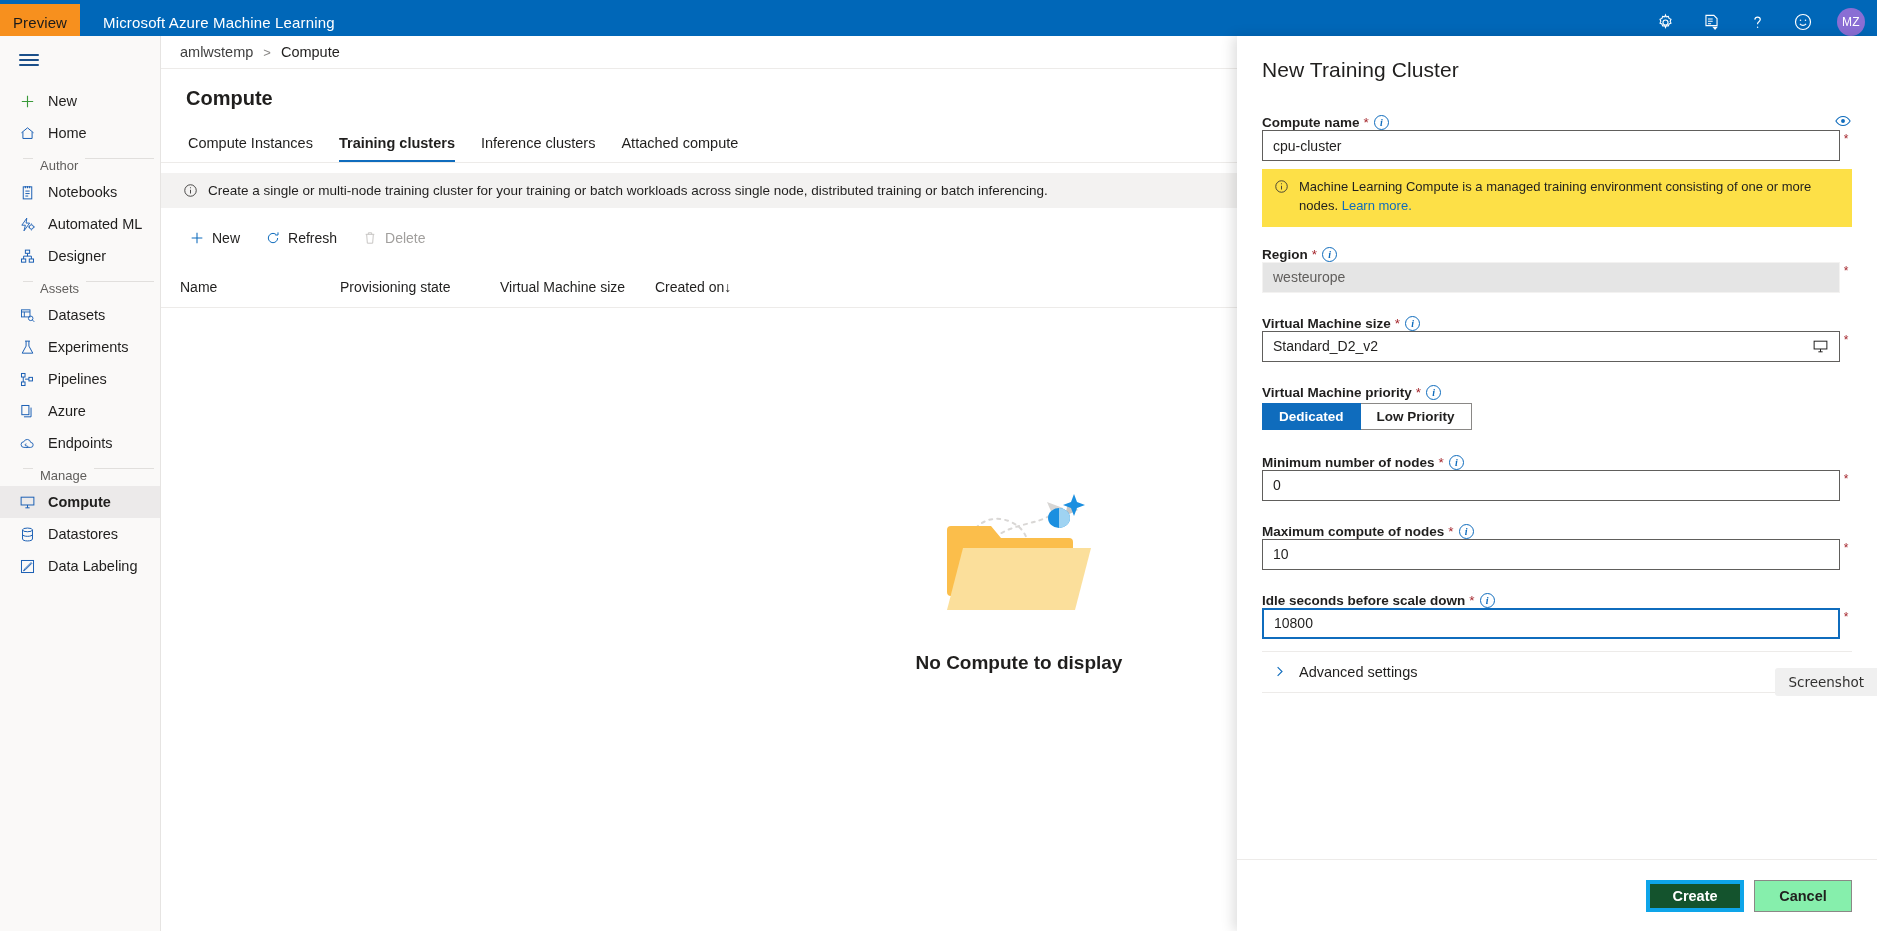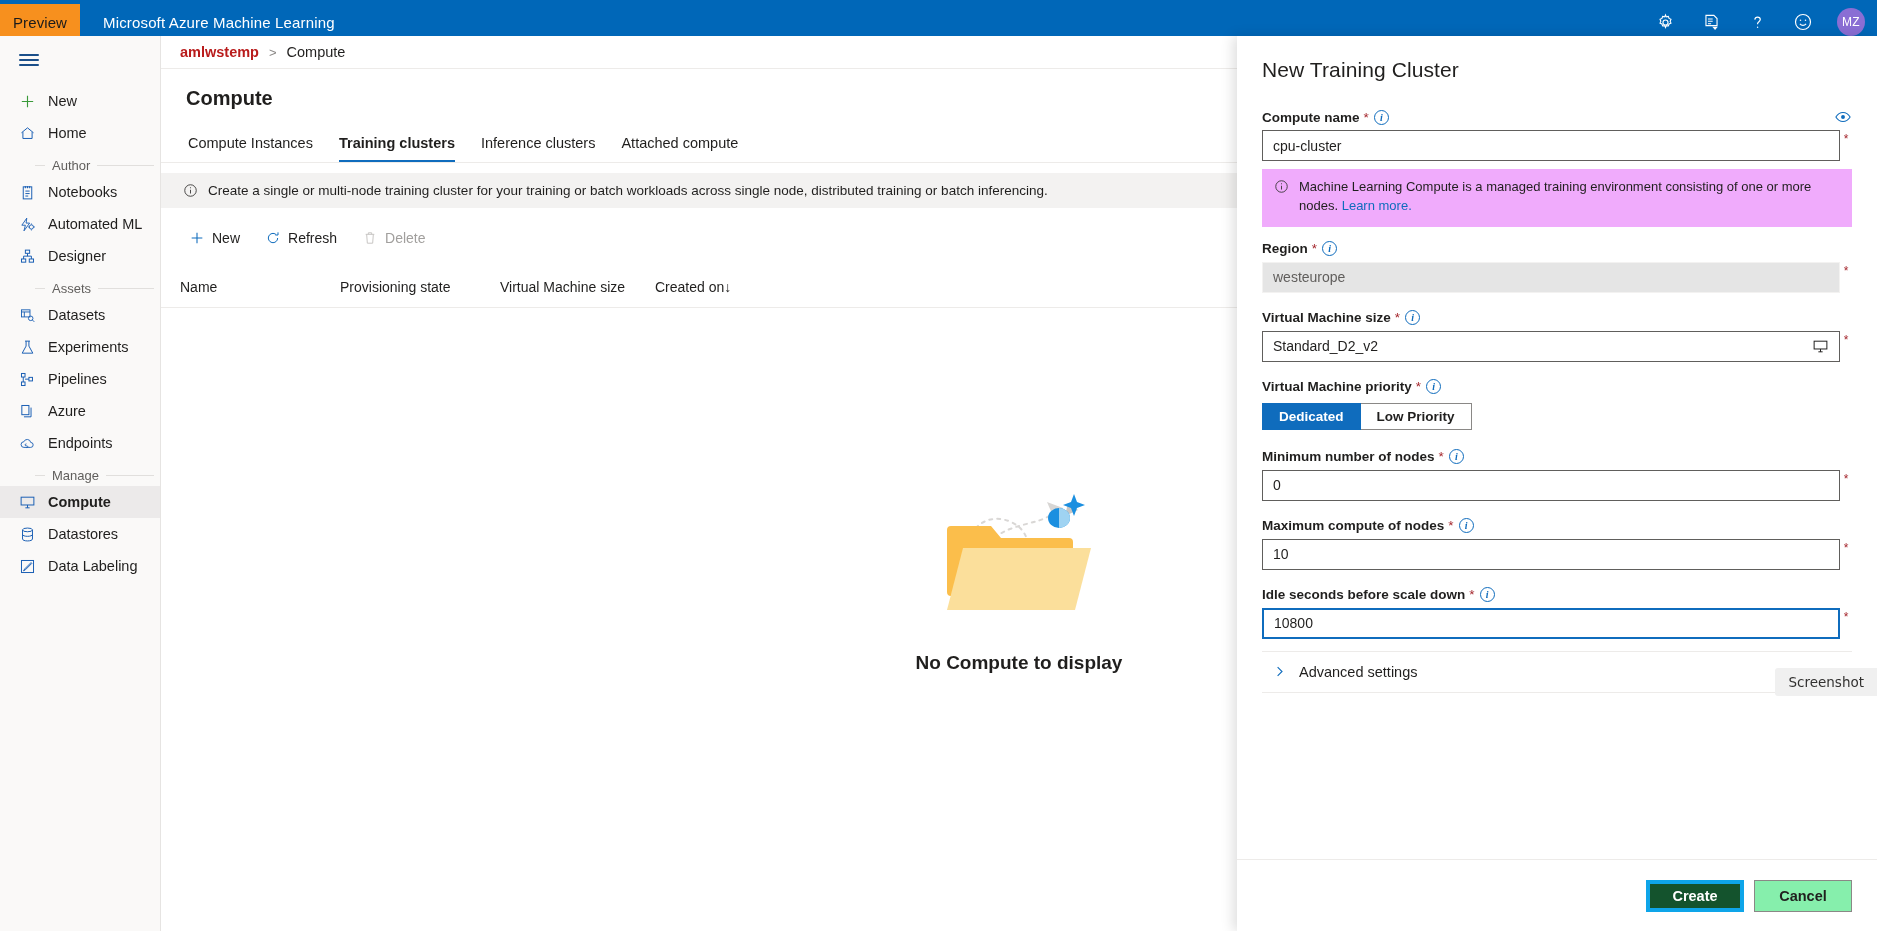--- a/index.html
+++ b/index.html
@@ -58,37 +58,37 @@
   .nav-item {
     height: 32px; display: flex; align-items: center; gap: 12px;
     padding-left: 18px; font-size: 14.5px; color: #201f1e; cursor: pointer;
     white-space: nowrap;
   }
   .nav-item.active { background: #eceaea; font-weight: bold; }
   .nav-icon { width: 18px; height: 18px; display: flex; align-items: center; justify-content: center; flex: none; color: #1a5fb4; }
   .nav-icon svg { display: block; }
   .nav-gap { height: 7px; }
   .section-head {
-    display: flex; align-items: center; gap: 7px;
-    margin: 9px 0 3px 15px; padding: 0 6px 0 20px;
+    display: flex; gap: 7px;
+    margin: 9px 0 3px 3px; padding: 0 6px 0 20px;
   }
   .section-head .lbl { font-size: 13px; color: #605e5c; white-space: nowrap; }
   .section-head .ln { height: 1px; background: #e1dfdd; flex: 1; }
   .section-head .ln.left { max-width: 10px; }
 
   
   .main {
     position: absolute; top: 36px; left: 161px; width: 1716px; height: 895px;
     background: #ffffff;
   }
   .breadcrumb {
     height: 33px; display: flex; align-items: center; gap: 10px;
     padding-left: 19px; font-size: 14.5px; border-bottom: 1px solid #edebe9;
   }
-  .crumb-link { color: #b91c1c; cursor: pointer; font-weight: bold; }
+  .crumb-link { color: #404040; cursor: pointer; }
   .crumb-sep { color: #8a8886; font-size: 13px; }
   .crumb-cur { color: #201f1e; }
 
   .page-title {
     font-size: 20px; font-weight: bold; padding: 18px 0 0 25px; color: #201f1e;
   }
 
   .tabs {
     display: flex; align-items: flex-end; gap: 26px;
     padding: 26px 0 0 27px; height: 52px;
@@ -143,21 +143,21 @@
     background: #ffffff; box-shadow: -4px 0 12px rgba(0,0,0,.13);
     display: flex; flex-direction: column;
   }
   .panel-body { flex: 1; overflow: hidden; padding: 0 25px 0 25px; }
   .panel-title {
     font-size: 21px; color: #201f1e; padding: 22px 0 22px 0; letter-spacing: .1px;
   }
 
   .field { margin-bottom: 3px; }
   .field-label-row {
-    display: flex; align-items: center; height: 26px; font-size: 13.5px;
+    display: flex; align-items: flex-end; height: 26px; font-size: 13.5px;
     font-weight: bold; color: #201f1e;
   }
   .req-star { color: #a4262c; margin: 0 5px 0 4px; font-weight: normal; }
   .info-ico {
     width: 15px; height: 15px; border: 1.2px solid #0f6cbd; border-radius: 50%;
     color: #0f6cbd; font-size: 10px; display: inline-flex; align-items: center;
     justify-content: center; font-weight: bold; font-style: italic;
     font-family: "Liberation Serif", serif; cursor: pointer; flex: none;
   }
   .eye-btn { margin-left: auto; color: #0f6cbd; display: flex; cursor: pointer; }
@@ -168,21 +168,21 @@
     display: flex; align-items: center; padding: 0 10px; font-size: 14px;
     color: #201f1e;
   }
   .input.focused { border: 2px solid #0f6cbd; }
   .input.disabled { background: #e5e5e5; border-color: #f3f2f1; color: #605e5c; }
   .input .val { flex: 1; white-space: nowrap; overflow: hidden; }
   .input .trail { color: #201f1e; display: flex; }
   .side-star { color: #a4262c; font-size: 12px; width: 12px; text-align: center; padding-top: 2px; flex: none; }
 
   .notice {
-    background: #f0abfc; padding: 9px 12px 11px 12px; margin: 8px 0 9px 0;
+    background: #fde047; padding: 9px 12px 11px 12px; margin: 8px 0 9px 0;
     display: flex; gap: 10px; font-size: 13px; color: #201f1e; line-height: 1.45;
   }
   .notice .ico { flex: none; color: #323130; padding-top: 1px; }
   .notice a { color: #0f6cbd; text-decoration: none; cursor: pointer; }
 
   .toggle-group { display: flex; margin-top: 3px; }
   .toggle {
     height: 27px; padding: 0 16px; font-size: 13.5px; font-weight: bold;
     display: flex; align-items: center; justify-content: center;
     border: 1px solid #8a8886; cursor: pointer; background: #ffffff; color: #201f1e;

